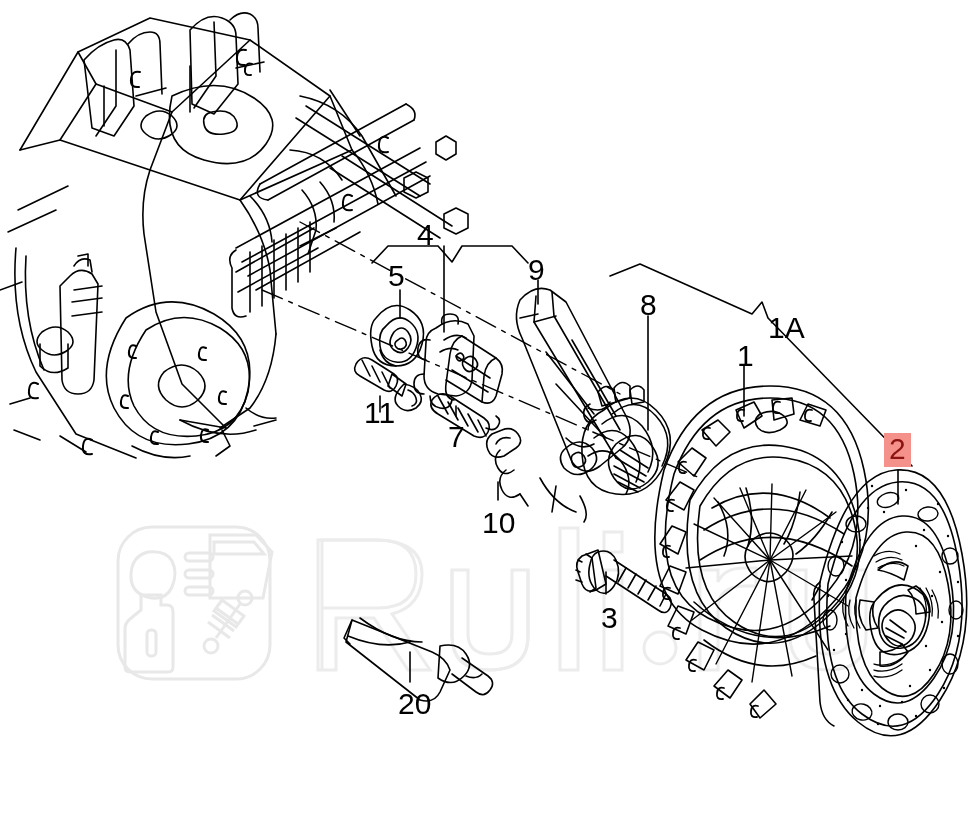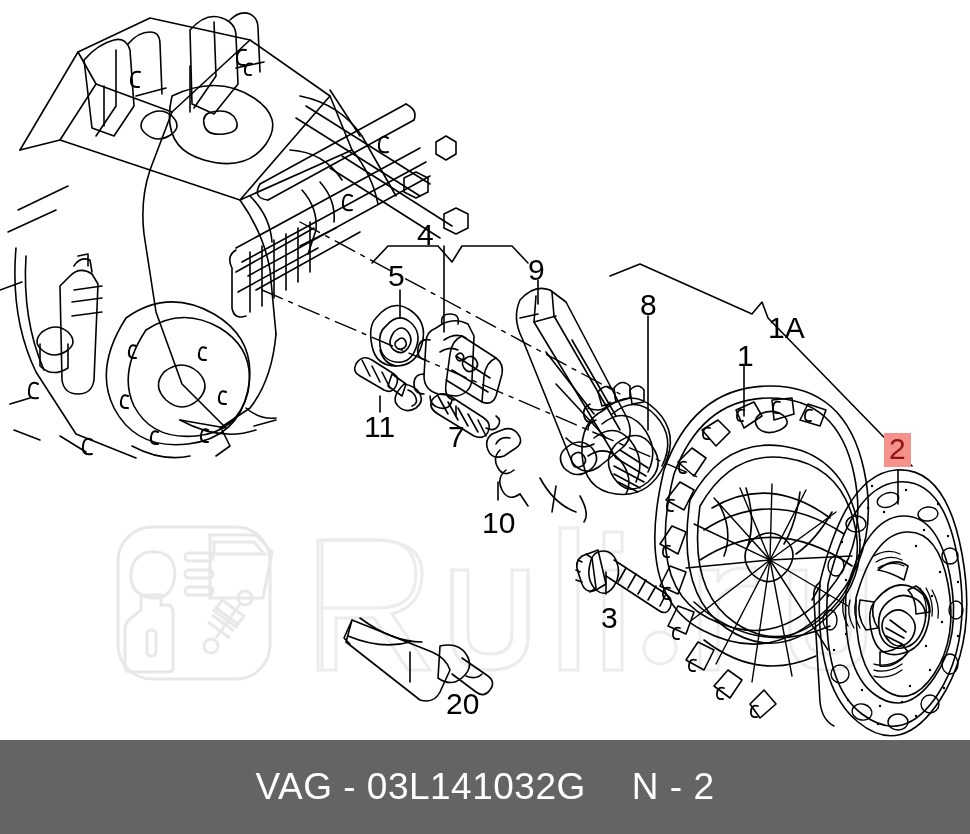--- a/index.html
+++ b/index.html
@@ -553,25 +553,20 @@
     </svg>
   </div>
 
   <div class="callout" style="left:417px;top:220px;">4</div>
   <div class="callout" style="left:388px;top:261px;">5</div>
   <div class="callout" style="left:528px;top:255px;">9</div>
   <div class="callout" style="left:640px;top:290px;">8</div>
   <div class="callout" style="left:768px;top:313px;">1A</div>
   <div class="callout" style="left:737px;top:341px;">1</div>
   <div class="callout hl" style="left:884px;top:433px;">2</div>
-  <div class="callout" style="left:364px;top:412px;">11</div>
+  <div class="callout" style="left:364px;top:398px;">11</div>
   <div class="callout" style="left:448px;top:422px;">7</div>
   <div class="callout" style="left:482px;top:508px;text-align:right;">10</div>
   <div class="callout" style="left:601px;top:603px;">3</div>
-  <div class="callout" style="left:398px;top:689px;margin-left:48px;">20</div>
-
-  <div id="footer">
-    <span class="ftxt"><span>VAG</span>
-      <span>-</span>
-      <span>03L141032G</span><span class="fgap"></span><span>N - 2</span></span>
-  </div>
+  <div class="callout" style="left:398px;top:689px;">20</div>
+
 
 </div>
 
 </body></html>

